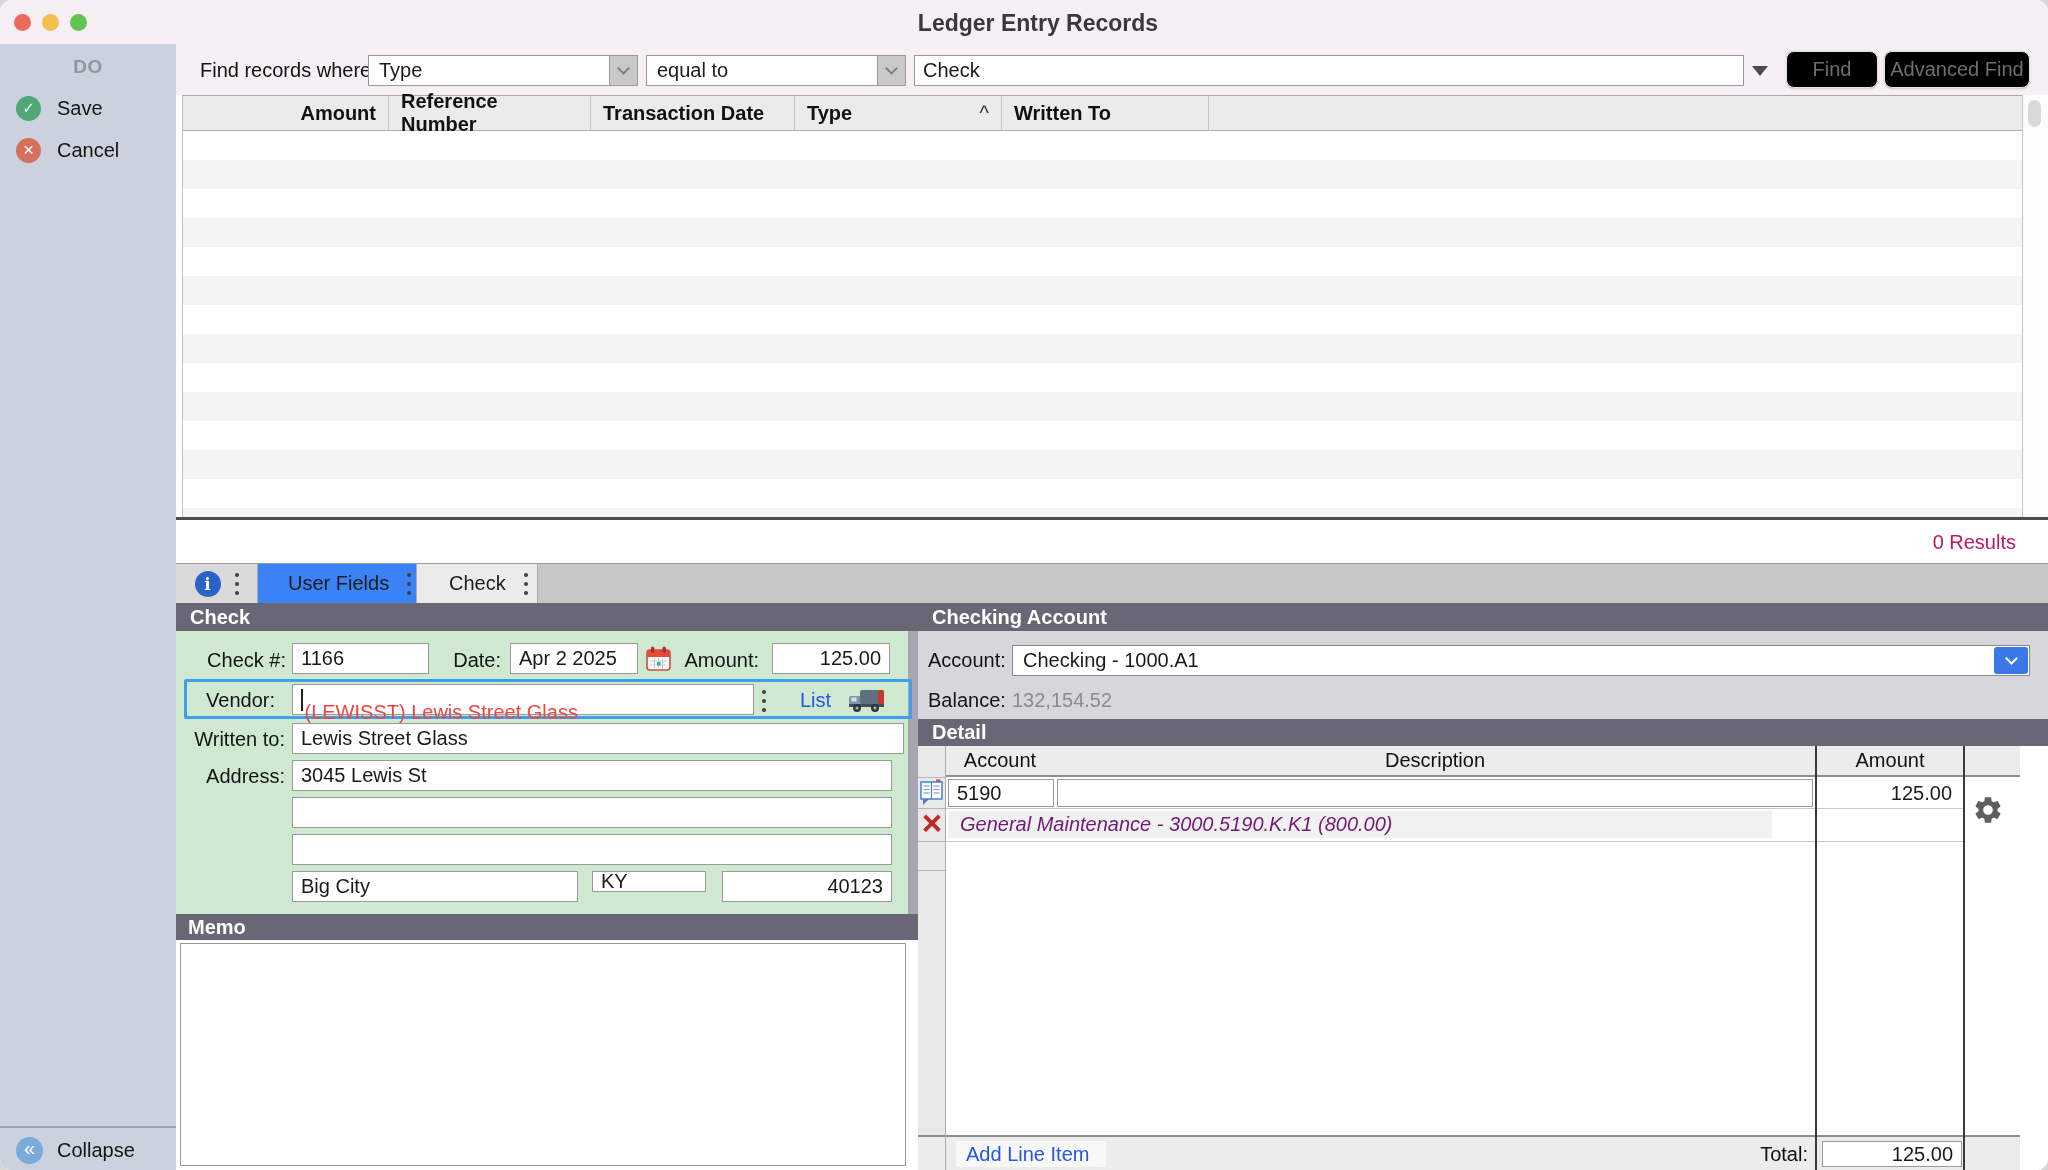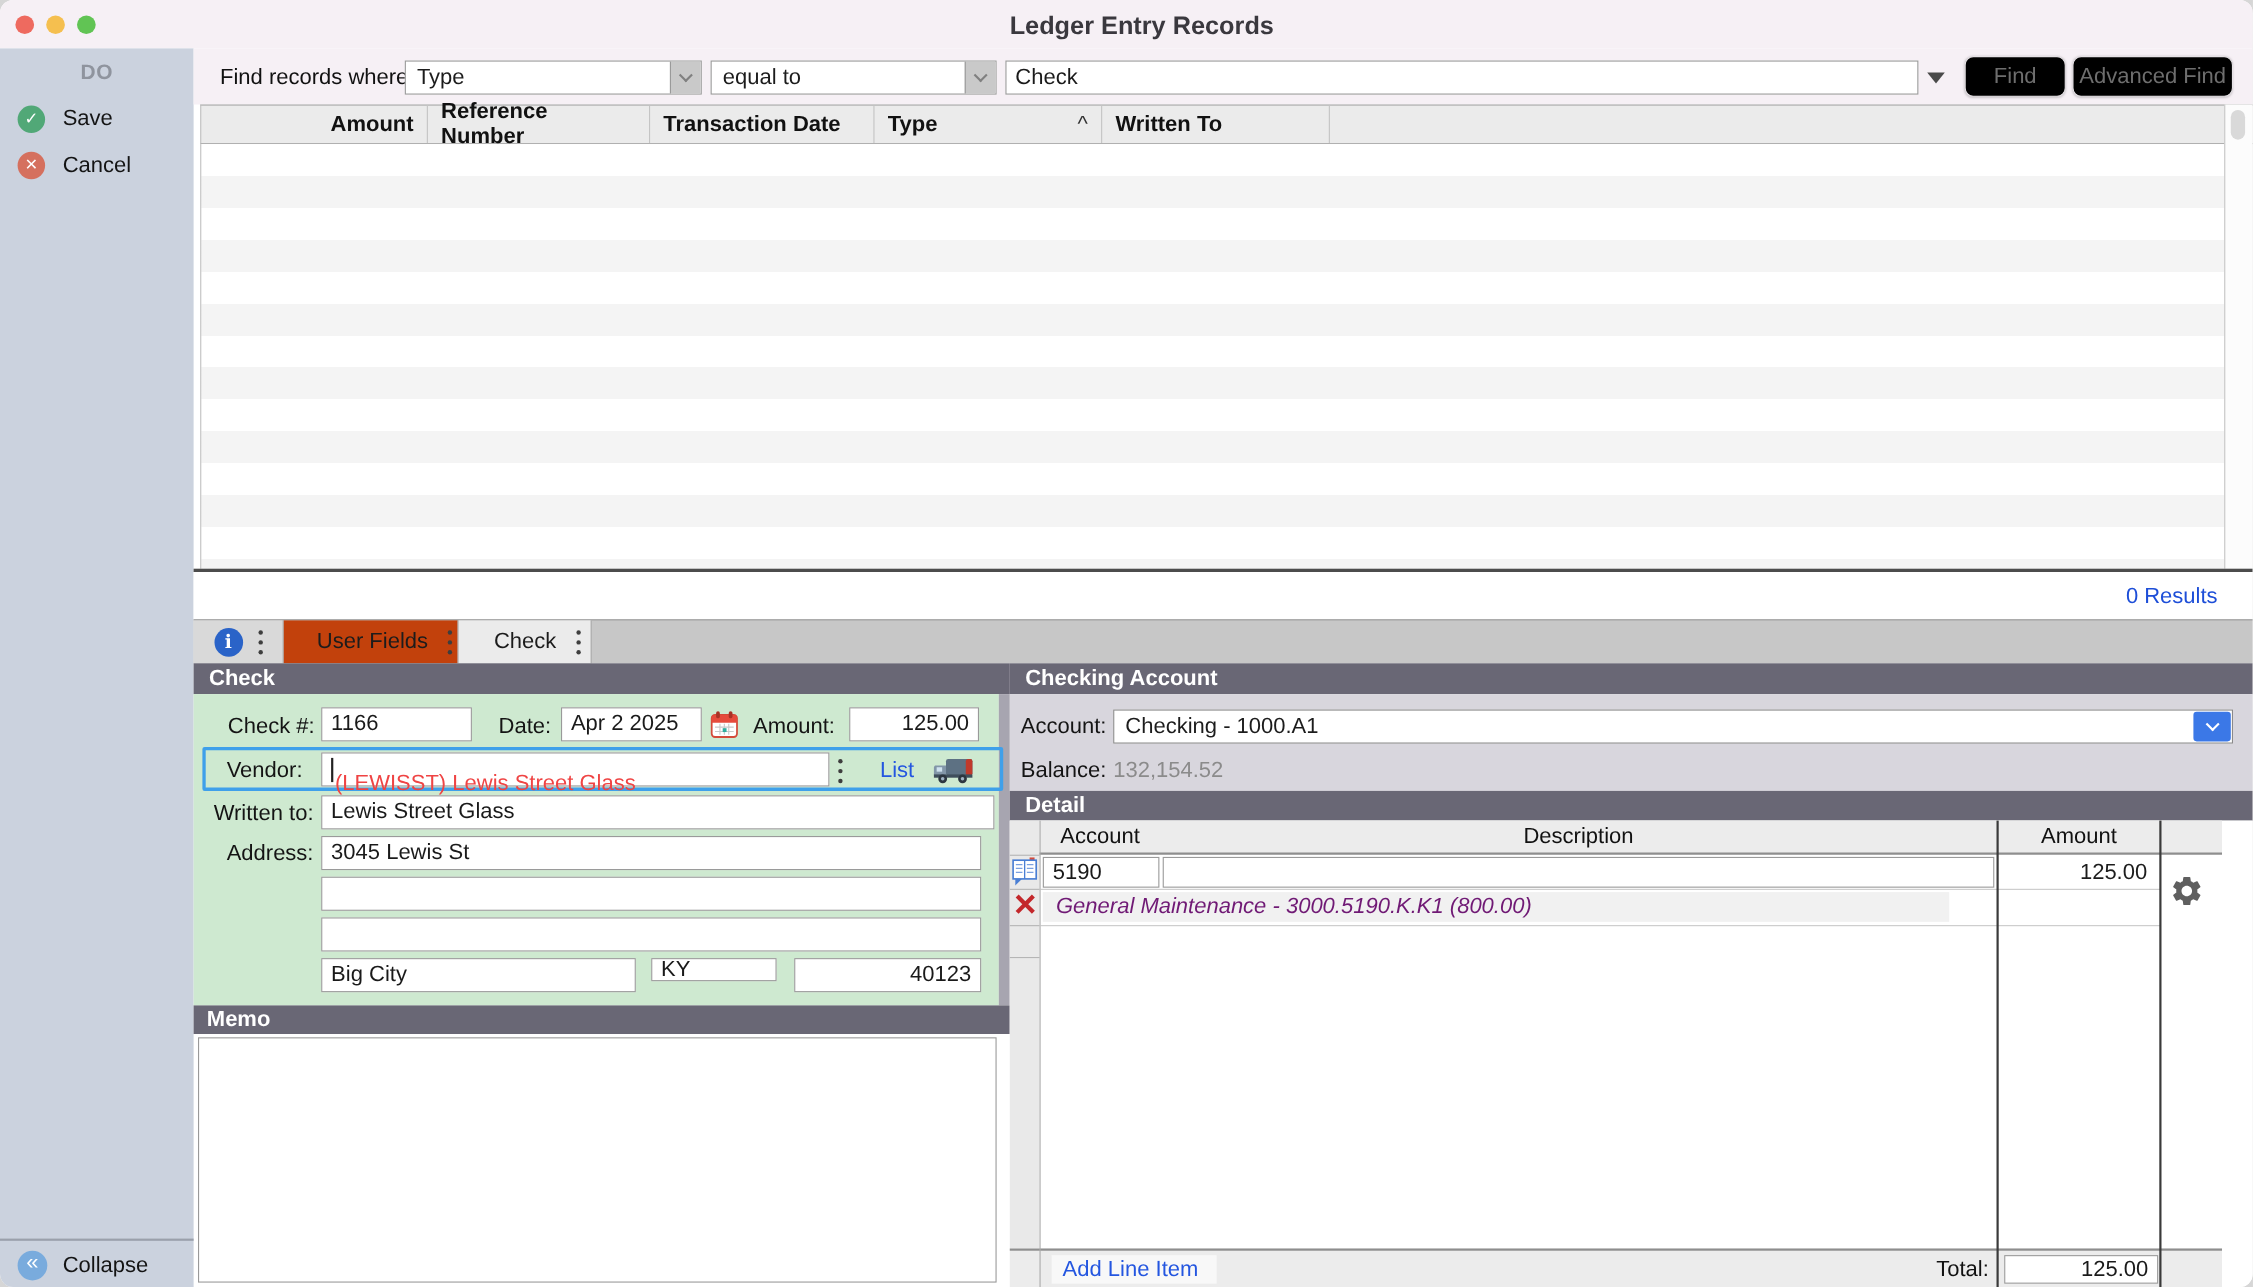--- a/index.html
+++ b/index.html
@@ -90,33 +90,33 @@
       </div>
     <div class="colhead" style="flex:1;border-right:none;"></div>
   </div>
   <div class="abs" style="left:182px;top:131px;width:1840px;height:386px;border-left:1px solid #c0c0c0;
               background:repeating-linear-gradient(#ffffff 0 29px,#f4f4f4 29px 58px);"></div>
   <div class="abs" style="left:2022px;top:95px;width:26px;height:422px;background:#fcfcfc;border-left:1px solid #c4c4c4;"></div>
   <div class="abs" style="left:2028px;top:100px;width:13px;height:27px;background:#d9d9d9;border-radius:7px;"></div>
   <div class="abs" style="left:176px;top:517px;width:1872px;height:3px;background:#4c4c4c;"></div>
 
   <div class="abs" style="left:176px;top:520px;width:1872px;height:43px;background:#fff;"></div>
-  <div class="abs" style="left:1700px;top:531px;width:316px;text-align:right;color:#1d4ed8;">0 Results</div>
+  <div class="abs" style="left:1700px;top:531px;width:316px;text-align:right;color:#be185d;">0 Results</div>
 
   <div class="abs" style="left:176px;top:563px;width:1872px;height:40px;background:#c7c7c7;border-top:1px solid #9b9b9b;display:flex;">
     <div class="vc" style="width:81px;background:#d9d9d9;justify-content:center;">
       <span class="circle" style="width:26px;height:26px;background:#2a63c8;font-weight:bold;font-size:17px;font-family:'DejaVu Serif',serif;">i</span>
       <span class="kebab" style="margin-left:14px;">
           <i></i>
           <i></i>
           <i></i>
         </span>
     </div>
     <div class="tabsep"></div>
-    <div class="vc" style="width:158px;background:#c2410c;padding-left:30px;text-align:center;">
+    <div class="vc" style="width:158px;background:#3b82f6;padding-left:30px;text-align:center;">
       <span>User Fields</span>
       <span class="kebab" style="margin-left:18px;">
           <i></i>
           <i></i>
           <i></i>
         </span>
     </div>
     <div class="tabsep"></div>
     <div class="vc" style="width:120px;background:#ebebeb;padding-left:32px;">
       <span>Check</span>

